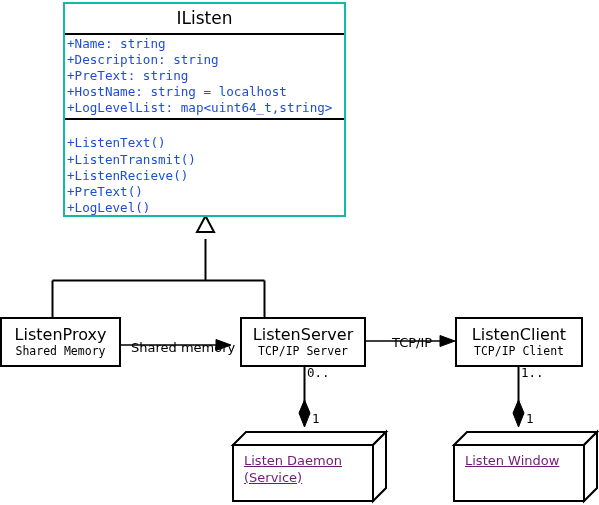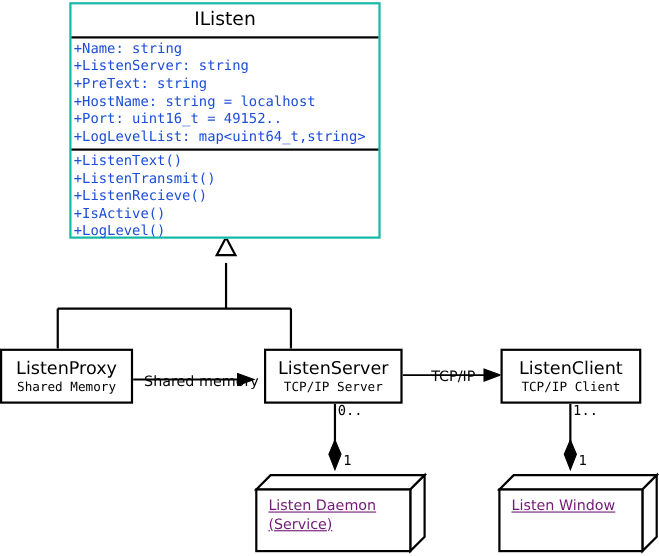--- a/index.html
+++ b/index.html
@@ -40,20 +40,21 @@
     overflow: hidden;
     white-space: nowrap;
   }
   .uml-class .compartment {
     border-bottom: 2px solid #000000;
     padding: 1px 0 2px 2px;
     overflow: hidden;
   }
   .uml-class .compartment:last-child {
     border-bottom: none;
+    margin-top: 14px;
   }
   .uml-class .member {
     font-family: "DejaVu Sans Mono", monospace;
     font-size: 12.6px;
     line-height: 16.1px;
     color: #1d4ed8;
     white-space: nowrap;
     overflow: hidden;
   }
 
@@ -159,32 +160,31 @@
     <path d="M518.5 400 L524 413 L518.5 427 L513 413 Z" fill="#000000" stroke="#000000" stroke-width="1"></path>
   </g>
 </svg>
 
 <div class="node uml-class" style="left:63px; top:2px; width:283px; height:215px;">
 
   <div class="compartment-title">IListen</div>
 
   <div class="compartment">
     <div class="member">+Name: string</div>
-    <div class="member">+ListenServer: string</div>
+    <div class="member">+Description: string</div>
     <div class="member">+PreText: string</div>
     <div class="member">+HostName: string = localhost</div>
-    <div class="member">+Port: uint16_t = 49152..</div>
     <div class="member">+LogLevelList: map&lt;uint64_t,string&gt;</div>
   </div>
 
   <div class="compartment">
     <div class="member">+ListenText()</div>
     <div class="member">+ListenTransmit()</div>
     <div class="member">+ListenRecieve()</div>
-    <div class="member">+IsActive()</div>
+    <div class="member">+PreText()</div>
     <div class="member">+LogLevel()</div>
   </div>
 </div>
 
 <div class="node simple-box" style="left:0px; top:317px; width:121px; height:50px;">
   <div class="sb-title">ListenProxy</div>
   <div class="sb-sub">Shared Memory</div>
 </div>
 
 <div class="node simple-box" style="left:240px; top:317px; width:126px; height:50px;">

